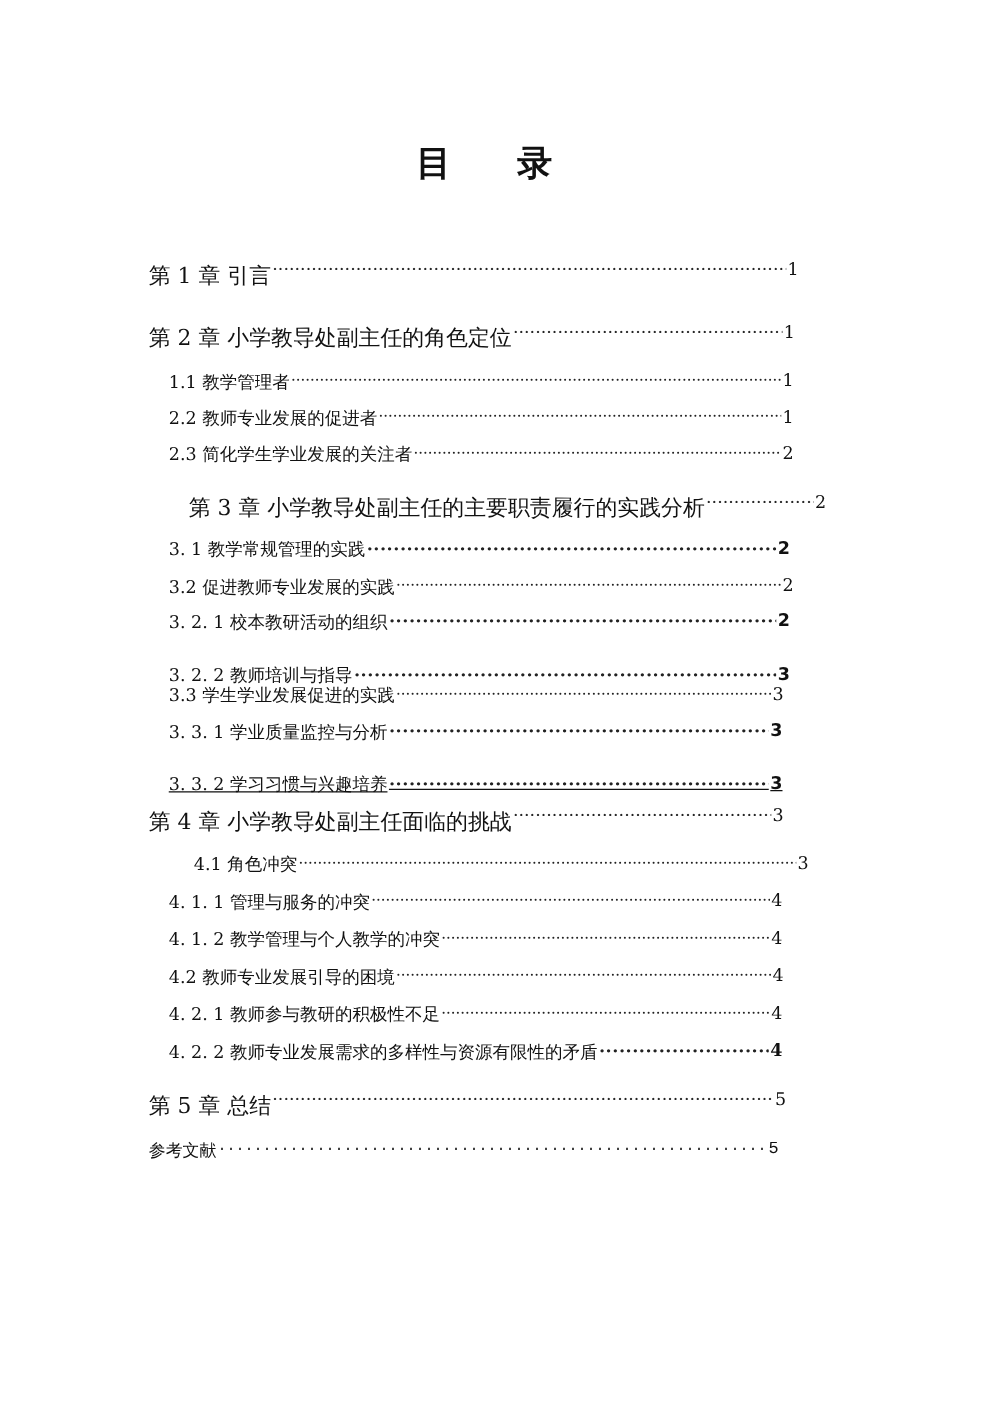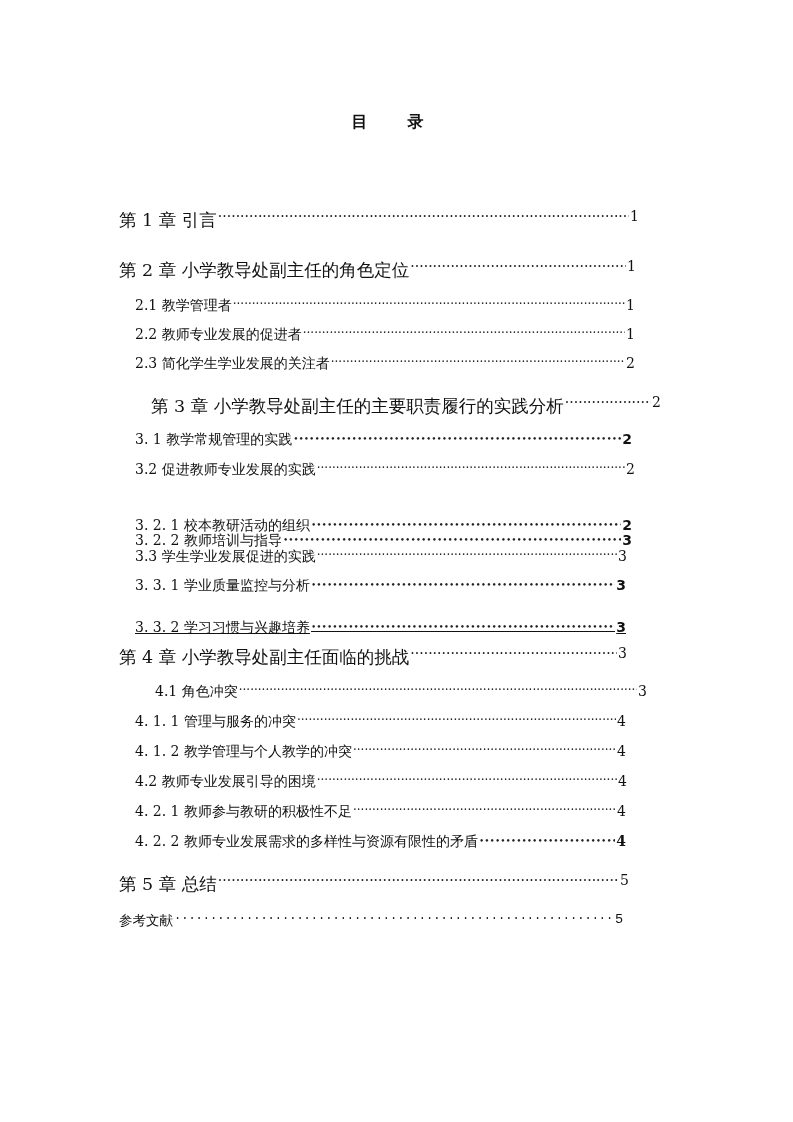--- a/index.html
+++ b/index.html
@@ -1,20 +1,20 @@
 <!DOCTYPE html>
 <html><head>
 <meta charset="utf-8">
 <style>
   html, body { margin:0; padding:0; background:#ffffff; }
   body { width:793px; height:1122px; position:relative; overflow:hidden;
          font-family:"DejaVu Serif","Liberation Serif",serif; color:#111; }
   .title { position:absolute; left:0; width:793px; top:112px; text-align:center;
-           font-size:16px; font-weight:bold; letter-spacing:18px;
-           font-family:Liberation Serif, serif; }
+           font-size:28px; font-weight:bold; letter-spacing:18px;
+           font-family:Liberation Mono, monospace; }
   .toc-line { position:absolute; display:flex; align-items:flex-start; white-space:nowrap; }
   .toc-line .label { flex:0 0 auto; }
   .toc-line .leader { flex:1 1 auto; overflow:hidden; margin:0 1px; color:#222; letter-spacing:0px; }
   .toc-line .leader::before { content:"····································································································································································"; }
   .toc-line .leader.bold::before { content:"••••••••••••••••••••••••••••••••••••••••••••••••••••••••••••••••••••••••••••••••••••••••••••••••••••••••••••••"; font-size:9px; }
   .toc-line .page { flex:0 0 auto; }
   .chapter { left:119px; font-size:17.5px; }
   .chapter .leader { font-size:14px; }
   .section { left:135px; font-size:14px; }
   .section .leader { font-size:12px; }
@@ -33,21 +33,21 @@
   <span class="page" style="font-size:14px">1</span>
 </div>
 
 <div class="toc-line chapter" style="top:258px;width:517px;">
   <span class="label">第 2 章  小学教导处副主任的角色定位</span>
   <span class="leader"></span>
   <span class="page" style="font-size:14px">1</span>
 </div>
 
 <div class="toc-line section" style="top:297px;width:500px;">
-  <span class="label">2.1  教学管理者</span>
+  <span class="label">1.1  教学管理者</span>
   <span class="leader"></span>
   <span class="page">1</span>
 </div>
 
 <div class="toc-line section" style="top:326px;width:500px;">
   <span class="label">2.2  教师专业发展的促进者</span>
   <span class="leader"></span>
   <span class="page">1</span>
 </div>
 
@@ -68,21 +68,21 @@
   <span class="leader bold"></span>
   <span class="page boldnum">2</span>
 </div>
 
 <div class="toc-line section" style="top:461px;width:500px;">
   <span class="label">3.2  促进教师专业发展的实践</span>
   <span class="leader"></span>
   <span class="page">2</span>
 </div>
 
-<div class="toc-line section" style="top:489px;width:497px;margin-top:28px;">
+<div class="toc-line section" style="top:489px;width:497px;">
   <span class="label">3. 2. 1  校本教研活动的组织</span>
   <span class="leader bold"></span>
   <span class="page boldnum">2</span>
 </div>
 
 <div class="toc-line section" style="top:532px;width:497px;">
   <span class="label">3. 2. 2  教师培训与指导</span>
   <span class="leader bold"></span>
   <span class="page boldnum">3</span>
 </div>

